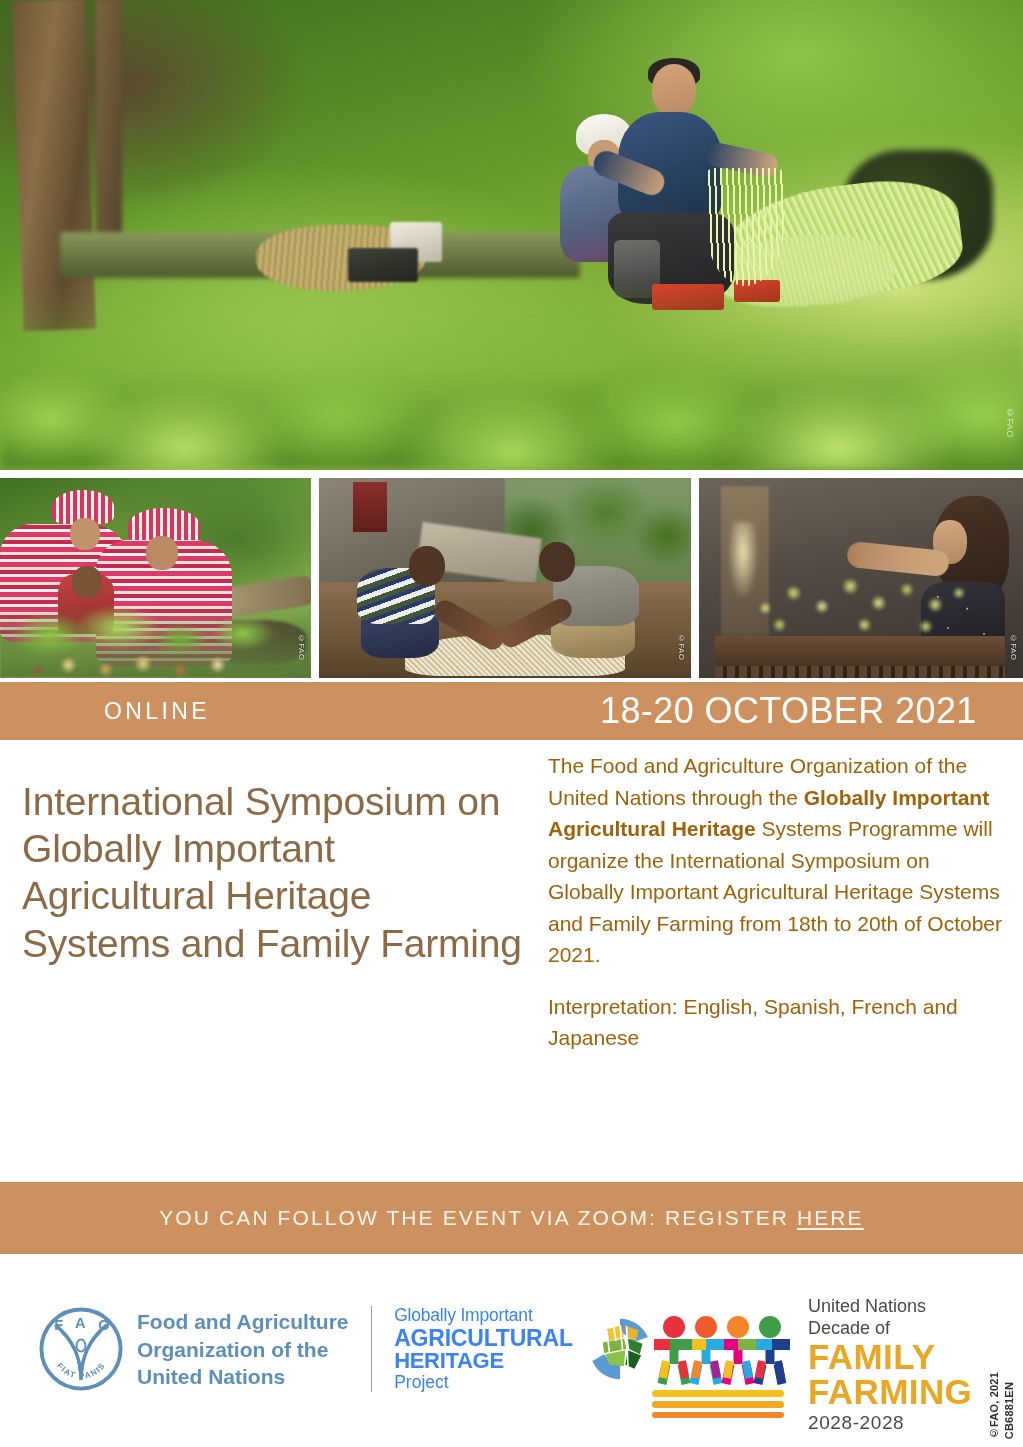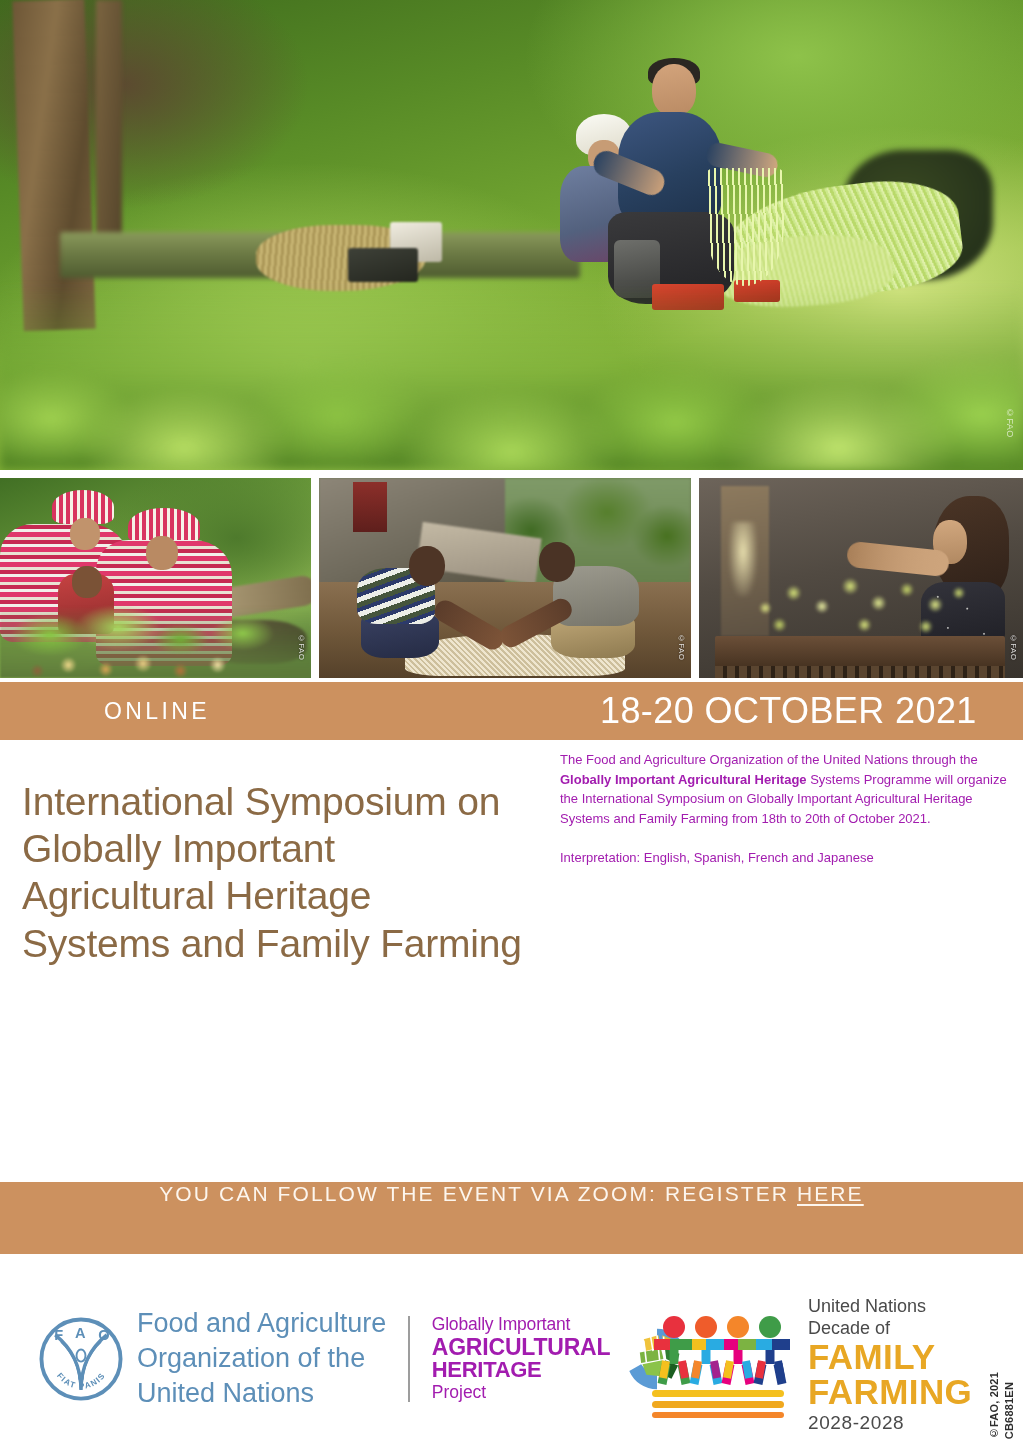--- a/index.html
+++ b/index.html
@@ -520,37 +520,38 @@
     left: 22px; top: 38px;
     width: 500px;
     color: #8b6a45;
     font-size: 39px;
     line-height: 1.21;
     font-weight: 400;
     letter-spacing: -0.2px;
   }
   .body-col {
     position: absolute;
-    left: 560px; top: 10px;
+    left: 548px; top: 10px;
     width: 462px;
-    color: #a21caf;
-    font-size: 13px;
+    color: #a16207;
+    font-size: 21px;
     line-height: 1.50;
   }
   .body-col p { margin-bottom: 20px; }
   .body-col p:last-child { margin-bottom: 4px; }
   .body-col b { font-weight: 700; }
 
   
   .zoombar {
     position: absolute;
     left: 0; top: 1182px;
     width: 1023px; height: 72px;
     background: #cc915f;
     display: flex;
+    align-items: center;
     justify-content: center;
   }
   .zoombar-text {
     color: #fdf6ee;
     font-size: 21px;
     letter-spacing: 2.1px;
     font-weight: 400;
     white-space: nowrap;
   }
   .zoombar-text u { text-decoration: underline; text-underline-offset: 3px; }
@@ -567,33 +568,33 @@
     left: 38px; top: 52px;
     display: flex;
     align-items: center;
   }
 
   
   .fao { display: flex; align-items: center; }
   .fao-text {
     margin-left: 13px;
     color: #5d8fb8;
-    font-size: 27px;
-    font-weight: 400;
+    font-size: 21px;
+    font-weight: 700;
     line-height: 1.30;
   }
   .divider {
     width: 1.6px; height: 86px;
     background: #9d9d9d;
     margin: 0 22px;
   }
 
   
   .giahs { display: flex; align-items: center; }
-  .giahs-text { color: #a21caf; }
+  .giahs-text { color: #3b82f6; }
   .giahs-l1 { font-size: 17.5px; font-weight: 400; line-height: 1.12; letter-spacing: -0.2px; }
   .giahs-l2 { font-size: 23px; font-weight: 700; line-height: 1.06; letter-spacing: -0.2px; }
   .giahs-l3 { font-size: 22px; font-weight: 700; line-height: 1.02; letter-spacing: -0.3px; }
   .giahs-l4 { font-size: 17.5px; font-weight: 400; line-height: 1.16; }
   .giahs-mark { margin-left: 14px; }
 
   
   .ff {
     position: absolute;
     left: 652px; top: 42px;

